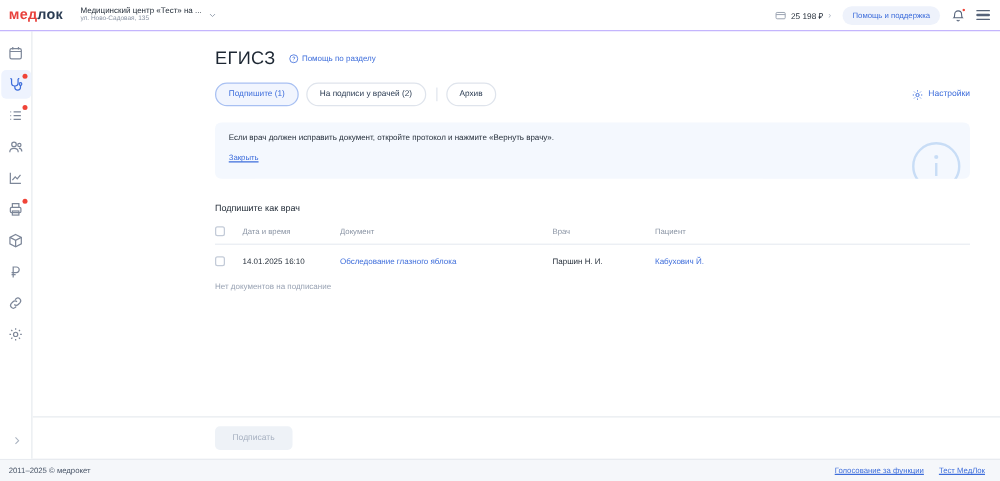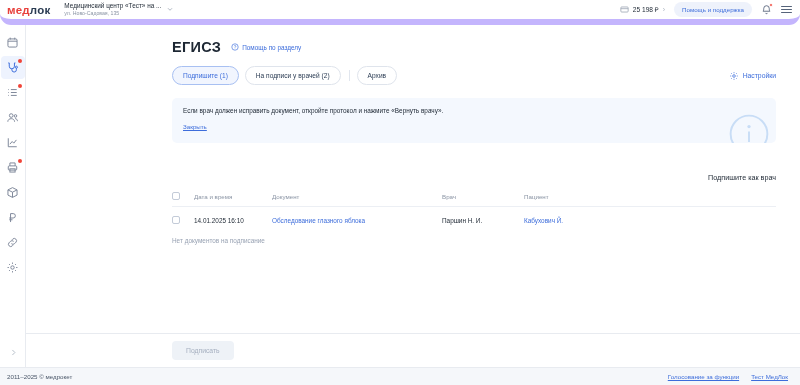--- a/index.html
+++ b/index.html
@@ -12,24 +12,24 @@
   .app {
     width: 800px; height: 385px;
     display: flex; flex-direction: column;
     position: relative;
   }
 
   
   .topbar {
     height: 25px; min-height: 25px;
     background: #ffffff;
-    border-bottom: 6px solid #c4b5fd;
+    border-bottom: 1px solid #c4b5fd;
     display: flex; align-items: center;
     padding: 0 8px 0 7px;
-    position: relative; z-index: 5; border-radius: 11px;
+    position: relative; z-index: 5;
   }
   .logo {
     font-size: 11.5px; font-weight: bold; letter-spacing: .2px;
     margin-right: 14px; white-space: nowrap;
   }
   .logo .red { color: #e8413c; }
   .logo .dark { color: #2a3b52; }
   .org { display: flex; align-items: center; gap: 5px; cursor: pointer; }
   .org-text { line-height: 1.15; }
   .org-name { font-size: 6.4px; color: #1d2733; white-space: nowrap; }
@@ -82,21 +82,21 @@
     position: absolute; bottom: 10px; left: 0; width: 26px;
     display: flex; align-items: center; justify-content: center;
     color: #aab3c0; cursor: pointer;
   }
 
   .content-wrap { flex: 1; display: flex; flex-direction: column; min-width: 0; background: #fff; }
   .content { flex: 1; overflow: hidden; padding: 14px 0 0 0; }
   .inner { padding: 0 24px 0 146px; }
 
   .page-head { display: flex; align-items: center; }
-  .page-title { font-size: 14.5px; font-weight: bold; color: #1d2733; letter-spacing: .3px; }
+  .page-title { font-size: 14.5px; font-weight: normal; color: #1d2733; letter-spacing: .3px; }
   .help-link {
     display: flex; align-items: center; gap: 3px;
     margin-left: 10px; color: #3d6ddb; font-size: 6.4px; cursor: pointer;
   }
   .help-link svg { width: 8px; height: 8px; }
 
   .tabs-row { display: flex; align-items: center; margin-top: 11px; }
   .tab {
     font-size: 6.6px; padding: 5px 10px; border-radius: 11px;
     border: 1px solid #dfe4ec; color: #2a3b52; background: #fff;
@@ -118,21 +118,21 @@
   .banner-close {
     display: inline-block; margin-top: 5px; font-size: 6.2px;
     color: #3d6ddb; text-decoration: underline; cursor: pointer;
   }
   .banner-info {
     position: absolute; right: 6px; bottom: -16px;
     color: #c8ddf6; pointer-events: none;
   }
   .banner-info svg { width: 42px; height: 42px; }
 
-  .section-title { font-size: 7.2px; color: #1d2733; margin-top: 30px; text-align: right; }
+  .section-title { font-size: 7.2px; color: #1d2733; margin-top: 19px; }
 
   table.doc-table { width: 100%; border-collapse: collapse; margin-top: 6px; }
   table.doc-table th {
     font-size: 6.2px; font-weight: normal; color: #8a94a4;
     text-align: left; padding: 4px 0 6px 0;
     border-bottom: 1px solid #eceff4;
   }
   table.doc-table td {
     font-size: 6.4px; color: #1d2733; padding: 9px 0 8px 0;
     vertical-align: middle;

